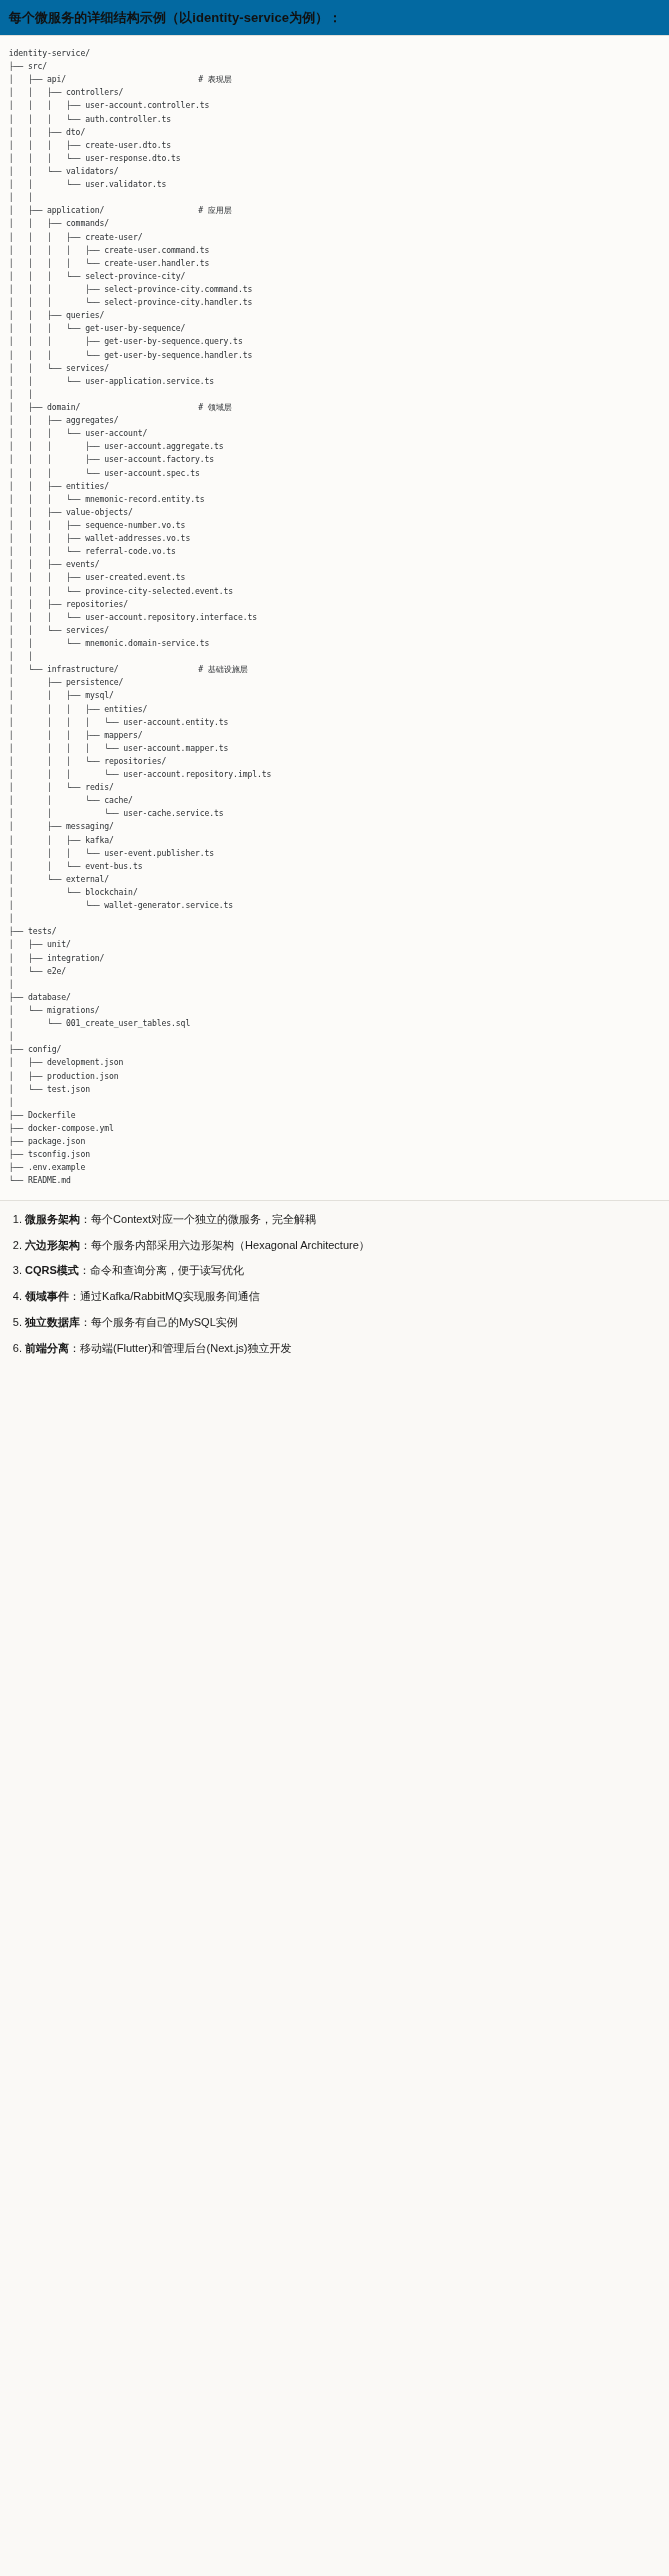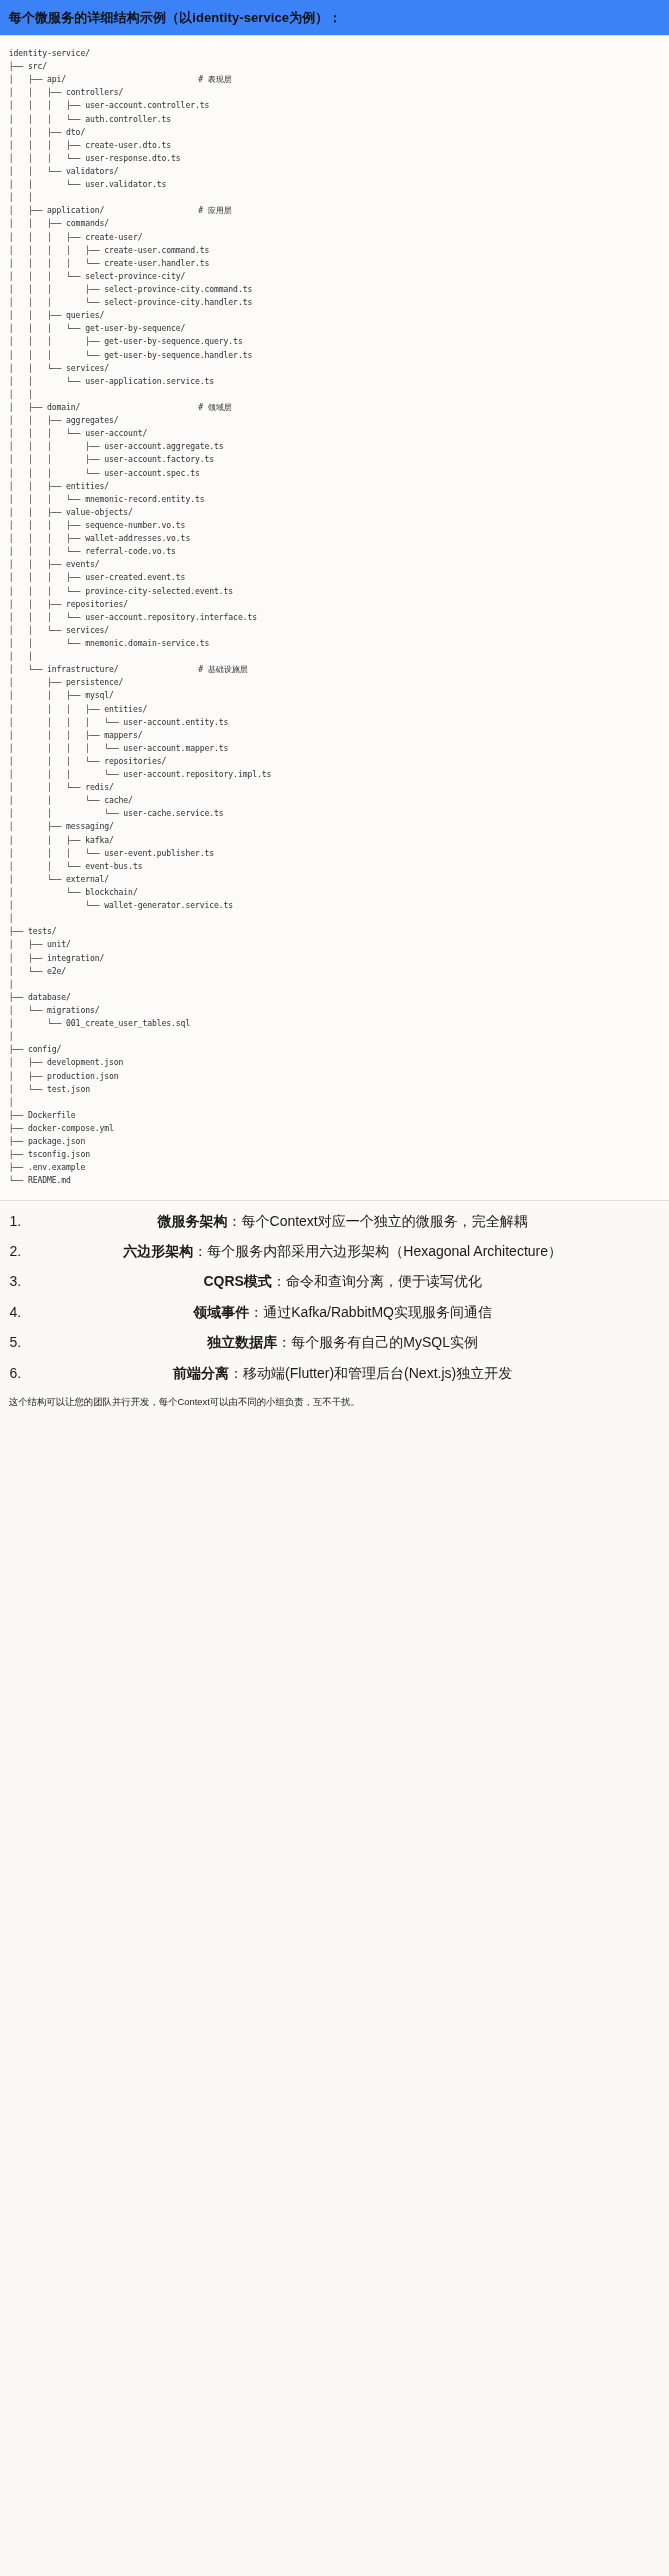--- a/index.html
+++ b/index.html
@@ -21,21 +21,21 @@
   }
 
   
   .doc-title {
     font-size: 13px;
     font-weight: bold;
     line-height: 1.35;
     padding: 8.8px 8.8px 8.8px 8.8px;
     margin: 0;
     color: #111111;
-    background: #3b82f6;
+    background: #0369a1;
     letter-spacing: 0.1px;
   }
   .title-sep {
     height: 0.6px;
     background: #e2e0da;
     width: 100%;
   }
 
   
   .code-block {
@@ -73,25 +73,24 @@
     color: #111111;
     margin: 0 0 8.8px 0;
     line-height: 1.4;
   }
   ol.keys-list {
     margin: 0;
     padding: 0 0 0 16.3px;
     list-style: decimal;
   }
   ol.keys-list > li {
-    font-size: 14px;
+    font-size: 11px;
     line-height: 1.5;
     margin: 0 0 9.4px 0;
     color: #1a1a1a;
-    text-align: center;
   }
   ol.keys-list > li:last-child {
     margin-bottom: 0;
   }
   .k-term {
     font-weight: bold;
   }
   .closing {
     font-size: 9.4px;
     line-height: 1.55;
@@ -204,16 +203,15 @@
     <ol class="keys-list">
         <li><span class="k-term">微服务架构</span><span>：</span><span>每个Context对应一个独立的微服务，完全解耦</span></li>
         <li><span class="k-term">六边形架构</span><span>：</span><span>每个服务内部采用六边形架构（Hexagonal Architecture）</span></li>
         <li><span class="k-term">CQRS模式</span><span>：</span><span>命令和查询分离，便于读写优化</span></li>
         <li><span class="k-term">领域事件</span><span>：</span><span>通过Kafka/RabbitMQ实现服务间通信</span></li>
         <li><span class="k-term">独立数据库</span><span>：</span><span>每个服务有自己的MySQL实例</span></li>
         <li><span class="k-term">前端分离</span><span>：</span><span>移动端(Flutter)和管理后台(Next.js)独立开发</span></li>
       </ol>
   </div>
 
-  <p class="closing">这个结构可以让您的团队并行开发，每个Context可以由不同的小组负责，互不干扰。</p>
 
 </div>
 
 
 </body></html>

